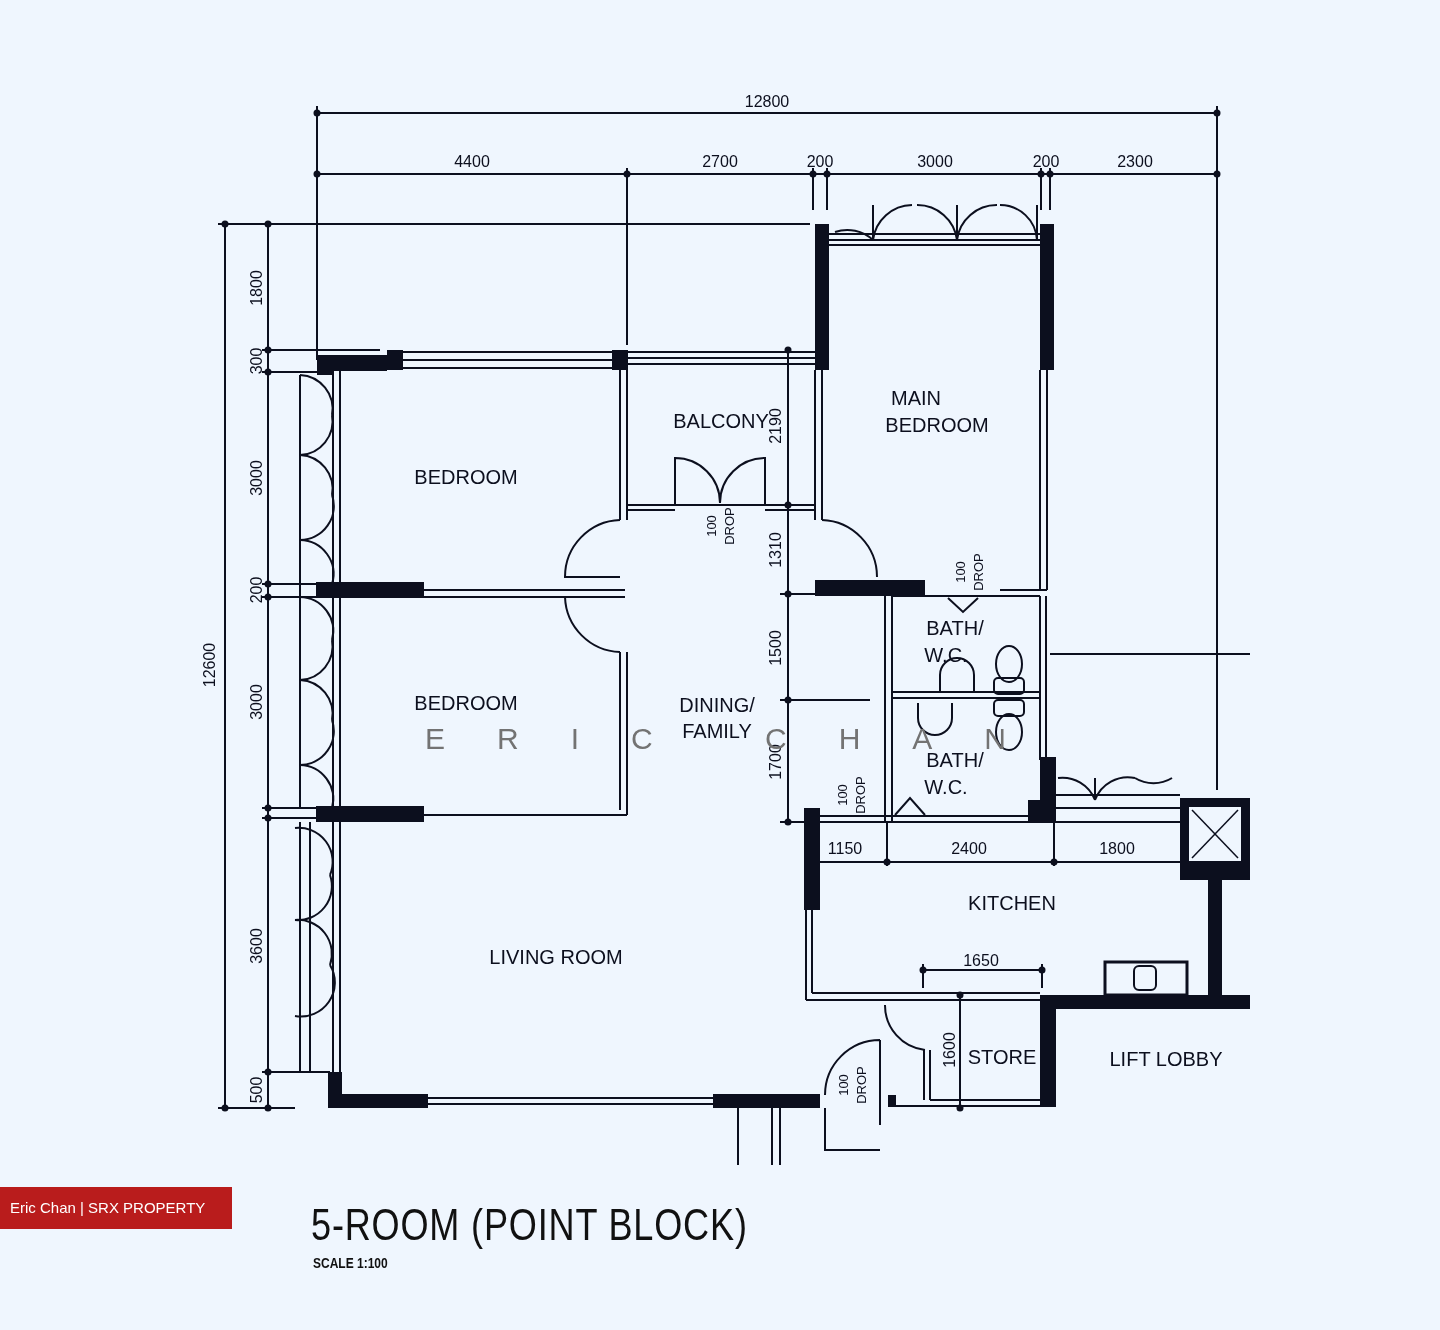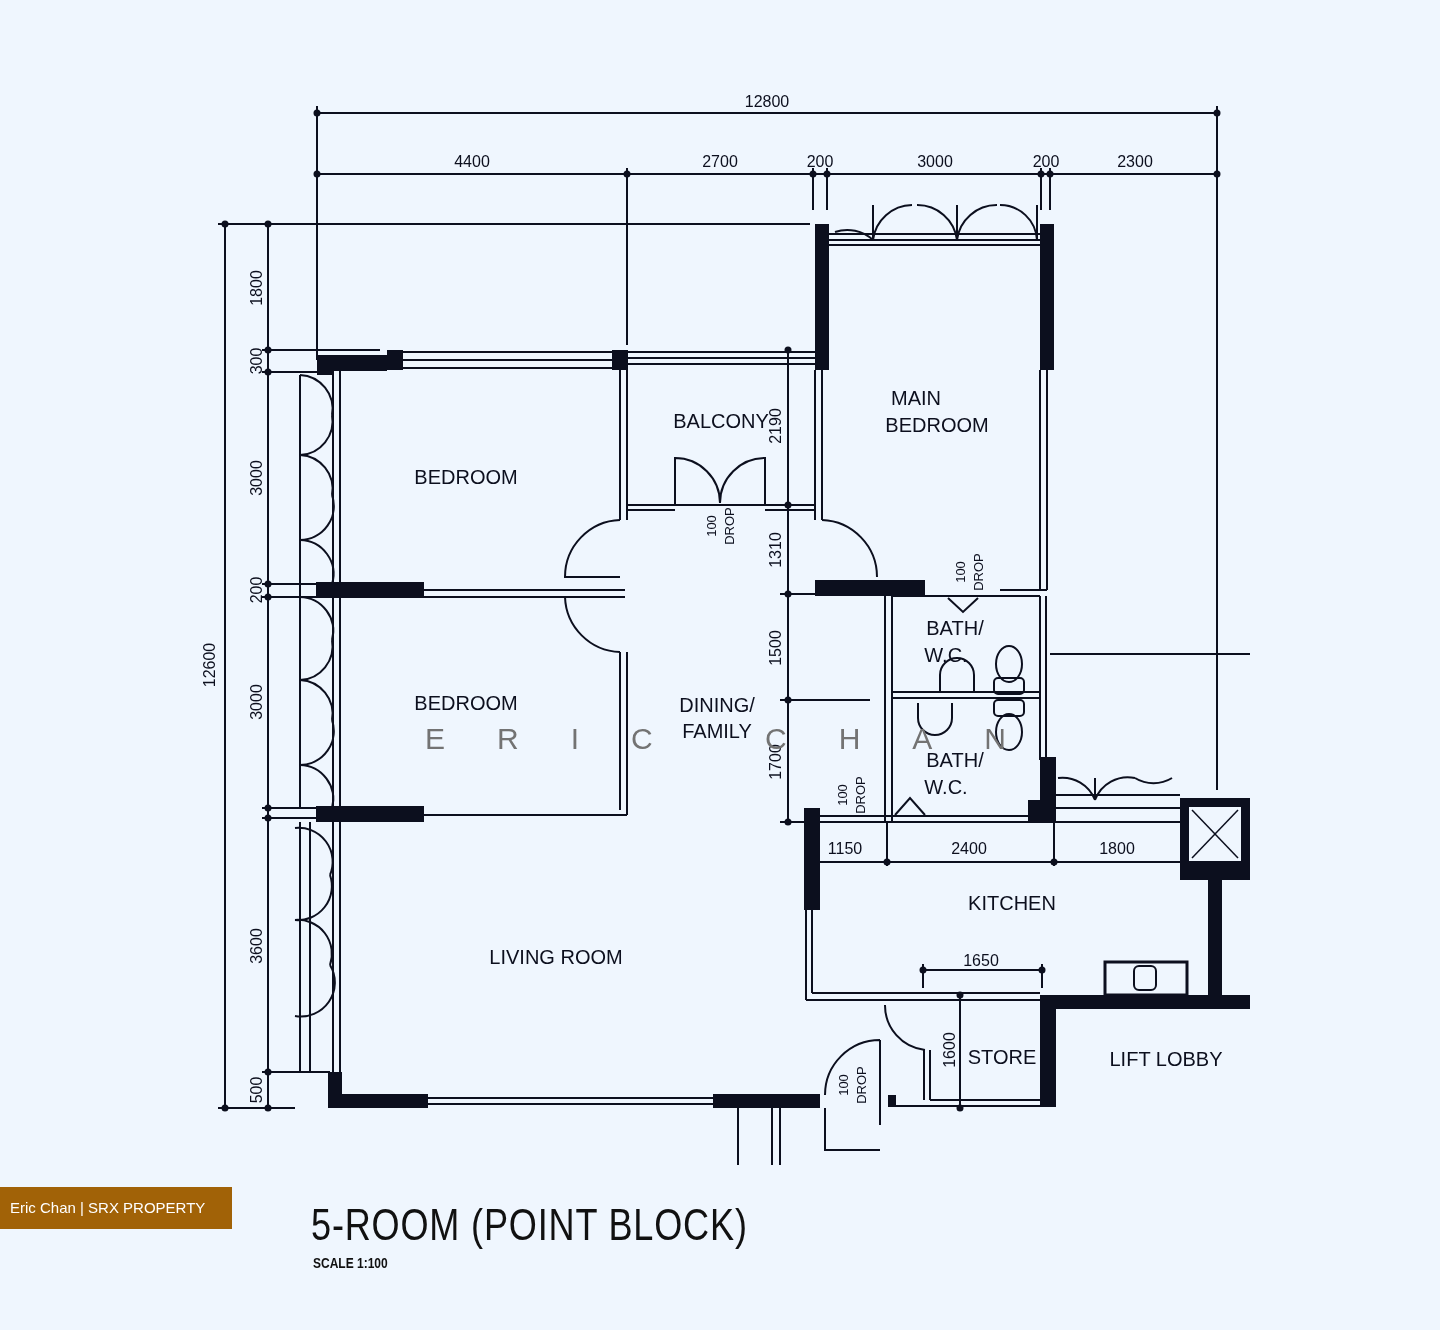--- a/index.html
+++ b/index.html
@@ -8,21 +8,21 @@
     font-family: "Liberation Sans", sans-serif;
   }
   #plan { position:absolute; left:0; top:0; }
   .lbl { font-family: "Liberation Sans Narrow", "Liberation Sans", sans-serif; fill:#0c0f1e; }
   .dim { font-size:16px; }
   .room { font-size:20px; }
   .wall { fill:#0c0f1e; }
   .ln { stroke:#0c0f1e; fill:none; }
   .watermark-badge {
     position:absolute; left:0; top:1187px; width:232px; height:42px;
-    background:#a16207; color:#fff; font-size:15px; line-height:42px; padding-left:10px; box-sizing:border-box;
+    background:#b91c1c; color:#fff; font-size:15px; line-height:42px; padding-left:10px; box-sizing:border-box;
   }
   .title {
     position:absolute; left:311px; top:1200px; font-size:44px; color:#111; letter-spacing:1px;
     transform:scaleX(0.82); transform-origin:left top; font-weight:normal;
   }
   .scale {
     position:absolute; left:313px; top:1254px; font-size:15px; font-weight:bold; color:#111;
     transform:scaleX(0.8); transform-origin:left top;
   }
   .wm {

